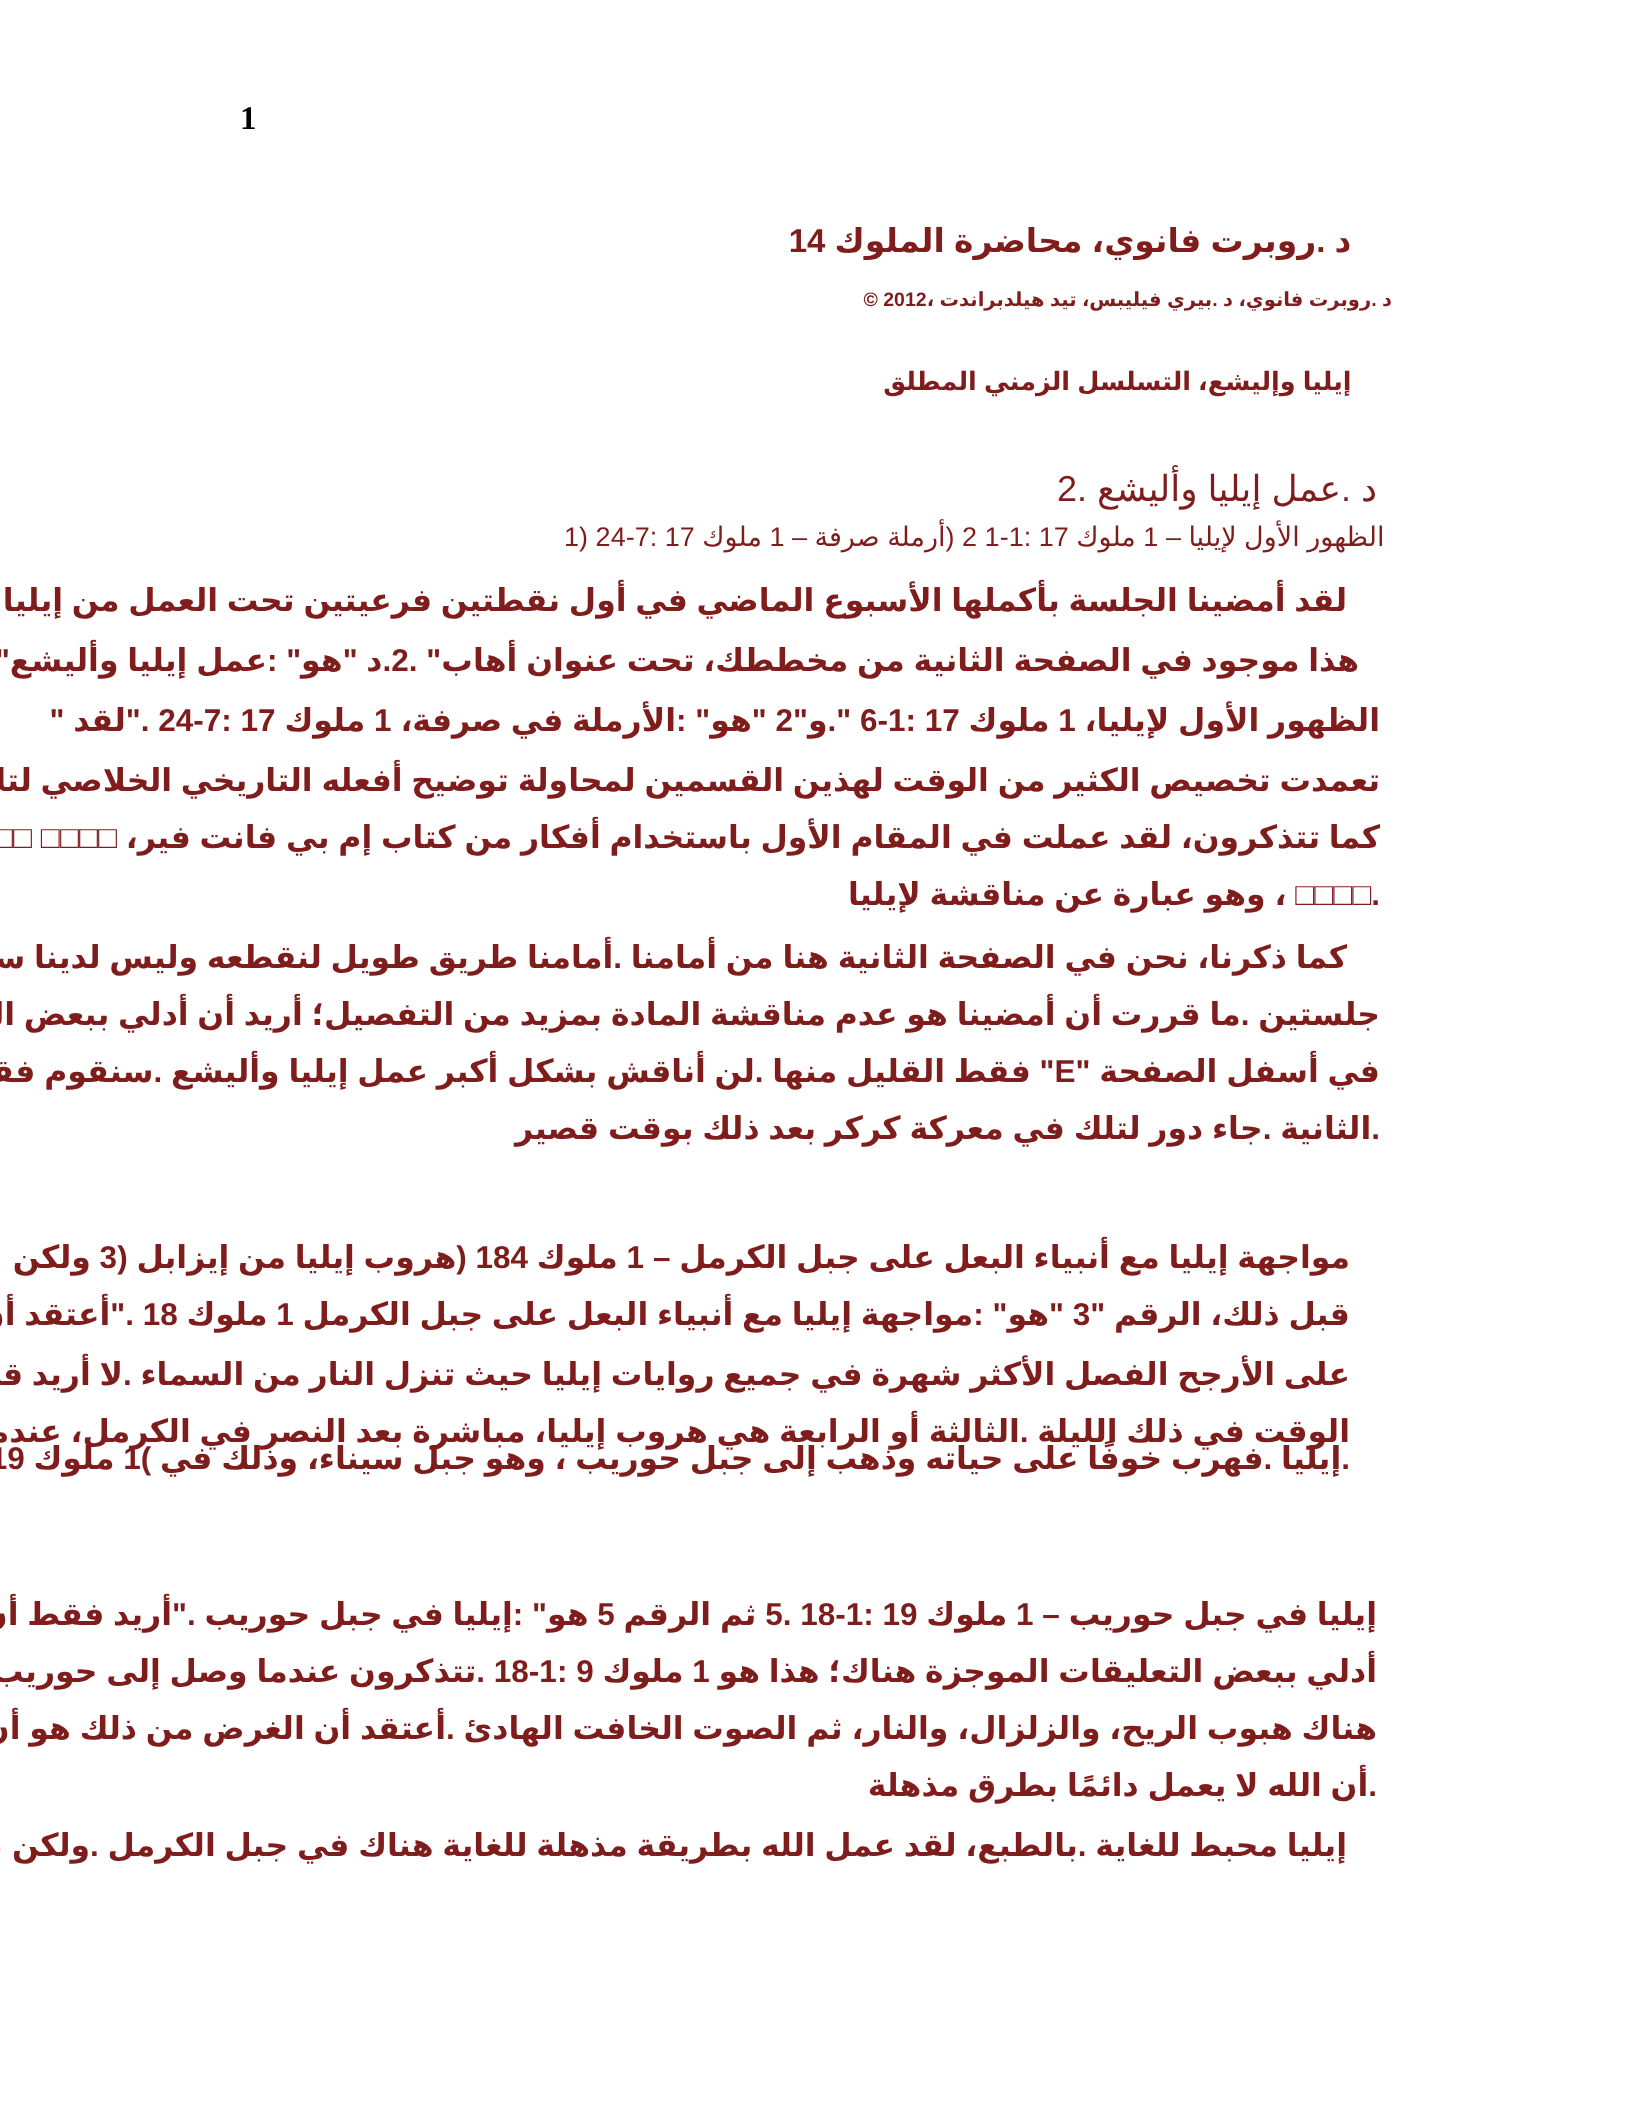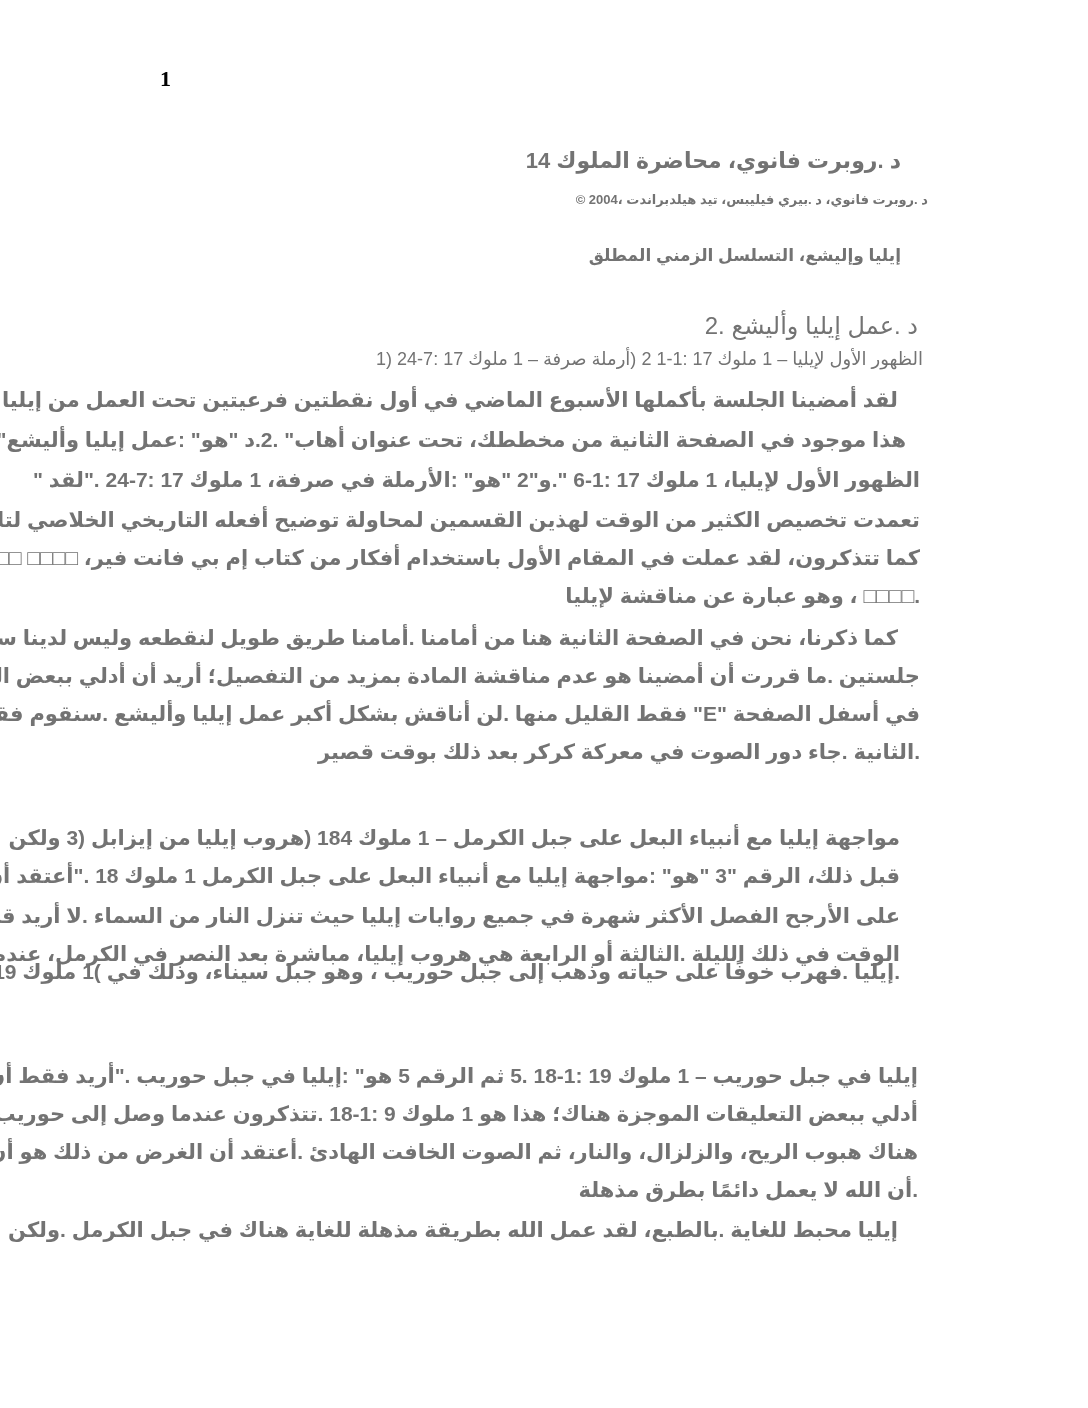--- a/index.html
+++ b/index.html
@@ -1,49 +1,49 @@
 <!DOCTYPE html>
 <html><head>
 <meta charset="utf-8">
 <style>
   html, body { margin: 0; padding: 0; background: #ffffff; }
   body { width: 1088px; height: 1408px; position: relative; overflow: hidden;
          font-family: "Liberation Sans", "DejaVu Sans", sans-serif; color: #000; }
   .page-num { position: absolute; left: 160px; top: 66px; font-family: "Liberation Serif", serif; font-size: 22px; font-weight: bold; }
-  .line { position: absolute; direction: rtl; white-space: nowrap; color:#737373; }
+  .line { position: absolute; direction: rtl; white-space: nowrap; color:#7f1d1d; }
   .title { right: 187px; top: 148px; font-size: 22px; font-weight: bold; }
   .copyright { right: 160px; top: 192px; font-size: 13px; font-weight: bold; }
   .subtitle { right: 187px; top: 245px; font-size: 17px; font-weight: bold; }
   .head2 { right: 170px; top: 312px; font-size: 24px; }
   .bodytext { font-size: 21px; font-weight: bold; }
   .plain { font-size: 18px; font-weight: normal; }
 </style>
 </head>
 <body>
 
 <div class="page-num">1</div>
 
 <div class="line title">د .روبرت فانوي، محاضرة الملوك 14</div>
-<div class="line copyright">د .روبرت فانوي، د .بيري فيليبس، تيد هيلدبراندت ،2004 ©</div>
+<div class="line copyright">د .روبرت فانوي، د .بيري فيليبس، تيد هيلدبراندت ،2012 ©</div>
 <div class="line subtitle">إيليا وإليشع، التسلسل الزمني المطلق</div>
 
 <div class="line head2">د .عمل إيليا وأليشع .2</div>
 <div class="line plain" style="right:165px;top:348px">الظهور الأول لإيليا – 1 ملوك 17 :1-1 2 (أرملة صرفة – 1 ملوك 17 :7-24 (1</div>
 
 <div class="line bodytext" style="right:190px;top:388px">لقد أمضينا الجلسة بأكملها الأسبوع الماضي في أول نقطتين فرعيتين تحت العمل من إيليا وإليشع .</div>
 <div class="line bodytext" style="right:182px;top:428px">هذا موجود في الصفحة الثانية من مخططك، تحت عنوان أهاب" .2.د "هو" :عمل إيليا وأليشع" ."1 "هو :</div>
 <div class="line bodytext" style="right:168px;top:468px">الظهور الأول لإيليا، 1 ملوك 17 :1-6 ".و"2 "هو" :الأرملة في صرفة، 1 ملوك 17 :7-24 ."لقد "</div>
 <div class="line bodytext" style="right:168px;top:508px">تعمدت تخصيص الكثير من الوقت لهذين القسمين لمحاولة توضيح أفعله التاريخي الخلاصي لتلك المادة .</div>
 <div class="line bodytext" style="right:168px;top:546px">كما تتذكرون، لقد عملت في المقام الأول باستخدام أفكار من كتاب إم بي فانت فير، □□□□ □□</div>
 <div class="line bodytext" style="right:168px;top:584px">.□□□□ ، وهو عبارة عن مناقشة لإيليا</div>
 
 <div class="line bodytext" style="right:190px;top:626px">كما ذكرنا، نحن في الصفحة الثانية هنا من أمامنا .أمامنا طريق طويل لنقطعه وليس لدينا سوى</div>
 <div class="line bodytext" style="right:168px;top:664px">جلستين .ما قررت أن أمضينا هو عدم مناقشة المادة بمزيد من التفصيل؛ أريد أن أدلي ببعض التعليقات، ولكن</div>
 <div class="line bodytext" style="right:168px;top:702px">في أسفل الصفحة "E" فقط القليل منها .لن أناقش بشكل أكبر عمل إيليا وأليشع .سنقوم فقط بالمضي قدمًا إلى</div>
-<div class="line bodytext" style="right:168px;top:740px">.الثانية .جاء دور الصوت في معركة كركر بعد ذلك بوقت قصير</div>
+<div class="line bodytext" style="right:168px;top:740px">.الثانية .جاء دور لتلك في معركة كركر بعد ذلك بوقت قصير</div>
 
 <div class="line bodytext" style="right:188px;top:826px">مواجهة إيليا مع أنبياء البعل على جبل الكرمل – 1 ملوك 184 (هروب إيليا من إيزابل (3          ولكن</div>
 <div class="line bodytext" style="right:188px;top:864px">قبل ذلك، الرقم "3 "هو" :مواجهة إيليا مع أنبياء البعل على جبل الكرمل 1 ملوك 18 ."أعتقد أن هذا هو</div>
 <div class="line bodytext" style="right:188px;top:904px">على الأرجح الفصل الأكثر شهرة في جميع روايات إيليا حيث تنزل النار من السماء .لا أريد قضاء بعض</div>
 <div class="line bodytext" style="right:188px;top:942px">الوقت في ذلك الليلة .الثالثة أو الرابعة هي هروب إيليا، مباشرة بعد النصر في الكرمل، عندما هددت إيزابل</div>
 <div class="line bodytext" style="right:188px;top:960px">.إيليا .فهرب خوفًا على حياته وذهب إلى جبل حوريب ، وهو جبل سيناء، وذلك في )1 ملوك 19 :1-8(</div>
 
 <div class="line bodytext" style="right:170px;top:1064px">إيليا في جبل حوريب – 1 ملوك 19 :1-18 .5          ثم الرقم 5 هو" :إيليا في جبل حوريب ."أريد فقط أن</div>
 <div class="line bodytext" style="right:170px;top:1102px">أدلي ببعض التعليقات الموجزة هناك؛ هذا هو 1 ملوك 9 :1-18 .تتذكرون عندما وصل إلى حوريب :كان</div>
 <div class="line bodytext" style="right:170px;top:1140px">هناك هبوب الريح، والزلزال، والنار، ثم الصوت الخافت الهادئ .أعتقد أن الغرض من ذلك هو أن يفهم إيليا</div>

